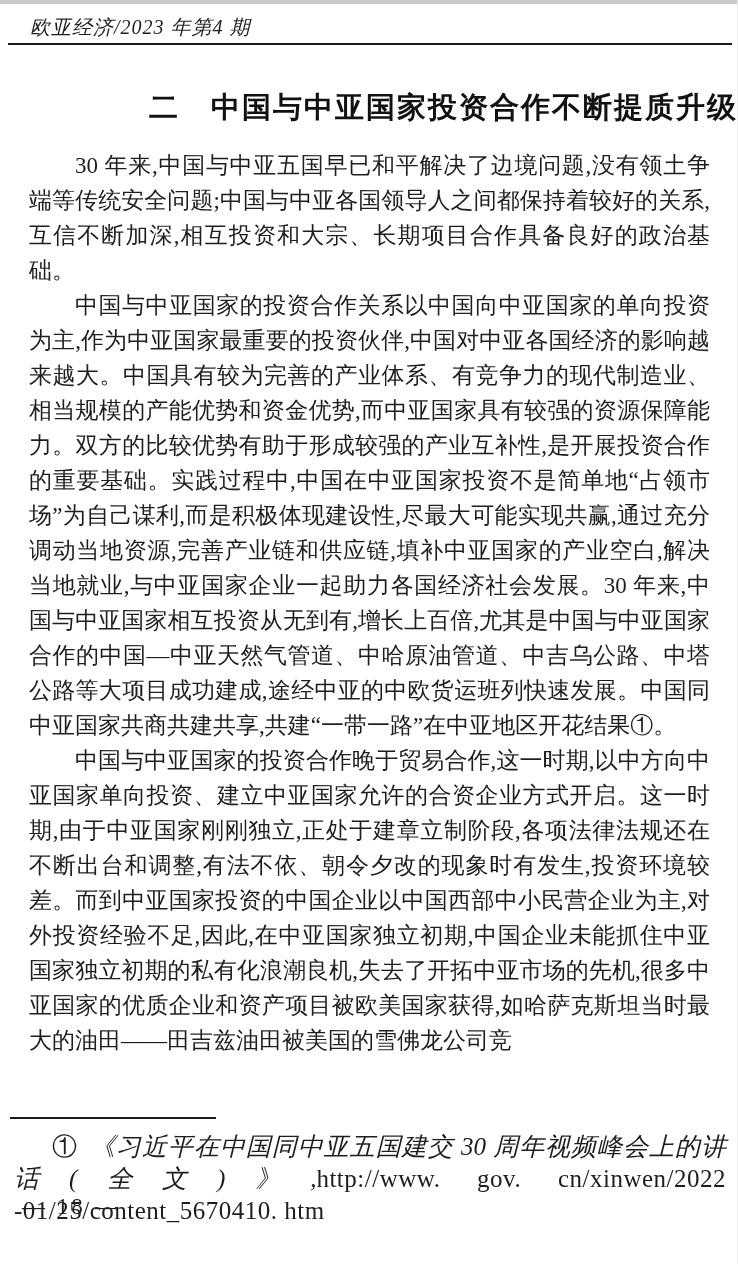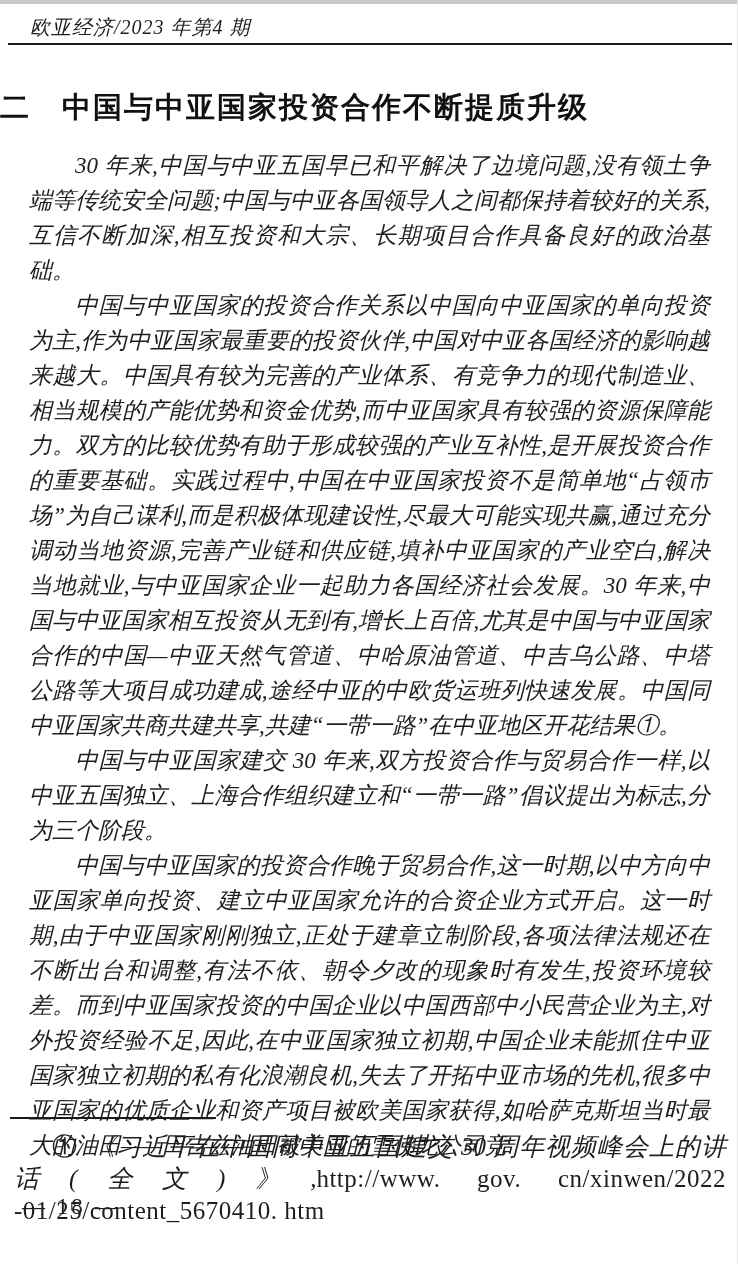--- a/index.html
+++ b/index.html
@@ -30,31 +30,30 @@
     font-size:20px;font-style:italic;letter-spacing:1px;
     color:var(--text);
     white-space:nowrap;
   }
   .header-rule{
     position:absolute;left:8px;top:43px;width:724px;height:2px;
     background:var(--rule);
   }
   .section-title{
     position:absolute;left:0;top:88px;width:738px;margin:0;
-    text-align:left;
+    text-align:right;
     font-family:"Liberation Sans","DejaVu Sans",sans-serif;
     font-weight:700;font-size:29px;letter-spacing:2px;
     color:#111;
   }
   .body-text{
     position:absolute;left:29px;top:148px;width:681px;
     font-size:23px;line-height:35px;
     text-align:justify;
     text-justify:inter-ideograph;
-    font-style:italic;
   }
   .body-text p{
     margin:0;
     text-indent:2em;
   }
   .subheading{
     margin:0;
     text-indent:2em;
     font-family:"Liberation Sans","DejaVu Sans",sans-serif;
     font-weight:700;
@@ -97,21 +96,20 @@
 
   <div class="running-head">欧亚经济/2023 年第4 期</div>
 
   <div class="header-rule"></div>
 
   <h1 class="section-title">二　中国与中亚国家投资合作不断提质升级</h1>
 
   <div class="body-text">
     <p>30 年来,中国与中亚五国早已和平解决了边境问题,没有领土争端等传统安全问题;中国与中亚各国领导人之间都保持着较好的关系,互信不断加深,相互投资和大宗、长期项目合作具备良好的政治基础。</p>
     <p>中国与中亚国家的投资合作关系以中国向中亚国家的单向投资为主,作为中亚国家最重要的投资伙伴,中国对中亚各国经济的影响越来越大。中国具有较为完善的产业体系、有竞争力的现代制造业、相当规模的产能优势和资金优势,而中亚国家具有较强的资源保障能力。双方的比较优势有助于形成较强的产业互补性,是开展投资合作的重要基础。实践过程中,中国在中亚国家投资不是简单地“占领市场”为自己谋利,而是积极体现建设性,尽最大可能实现共赢,通过充分调动当地资源,完善产业链和供应链,填补中亚国家的产业空白,解决当地就业,与中亚国家企业一起助力各国经济社会发展。30 年来,中国与中亚国家相互投资从无到有,增长上百倍,尤其是中国与中亚国家合作的中国—中亚天然气管道、中哈原油管道、中吉乌公路、中塔公路等大项目成功建成,途经中亚的中欧货运班列快速发展。中国同中亚国家共商共建共享,共建“一带一路”在中亚地区开花结果①。</p>
-    <p>中国与中亚国家建交 30 年来,双方投资合作与贸易合作一样,以中亚五国独立、上海合作组织建立和“一带一路”倡议提出为标志,分为三个阶段。</p>
     <p>中国与中亚国家的投资合作晚于贸易合作,这一时期,以中方向中亚国家单向投资、建立中亚国家允许的合资企业方式开启。这一时期,由于中亚国家刚刚独立,正处于建章立制阶段,各项法律法规还在不断出台和调整,有法不依、朝令夕改的现象时有发生,投资环境较差。而到中亚国家投资的中国企业以中国西部中小民营企业为主,对外投资经验不足,因此,在中亚国家独立初期,中国企业未能抓住中亚国家独立初期的私有化浪潮良机,失去了开拓中亚市场的先机,很多中亚国家的优质企业和资产项目被欧美国家获得,如哈萨克斯坦当时最大的油田——田吉兹油田被美国的雪佛龙公司竞</p>
   </div>
 
   <div class="footnote-rule"></div>
 
   <p class="footnote">
     <span class="fn-marker">①</span><span class="fn-title">《习近平在中国同中亚五国建交 30 周年视频峰会上的讲话(全文)》,</span><span class="fn-url">http://www. gov. cn/xinwen/2022 -01/25/content_5670410. htm</span>
   </p>
 
   <div class="page-number">— 18 —</div>

